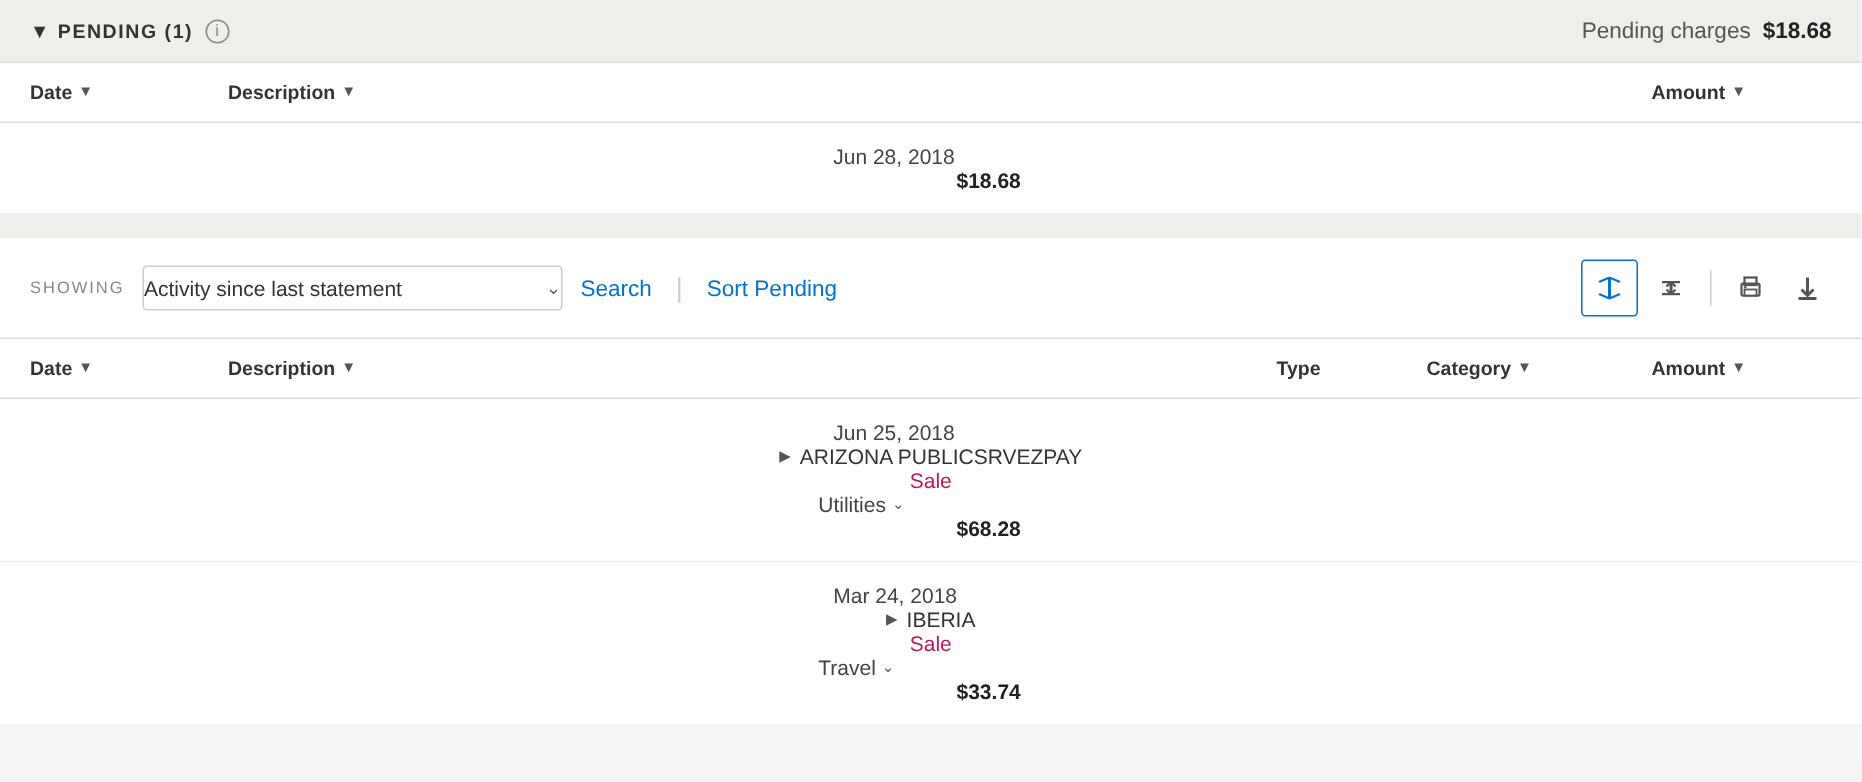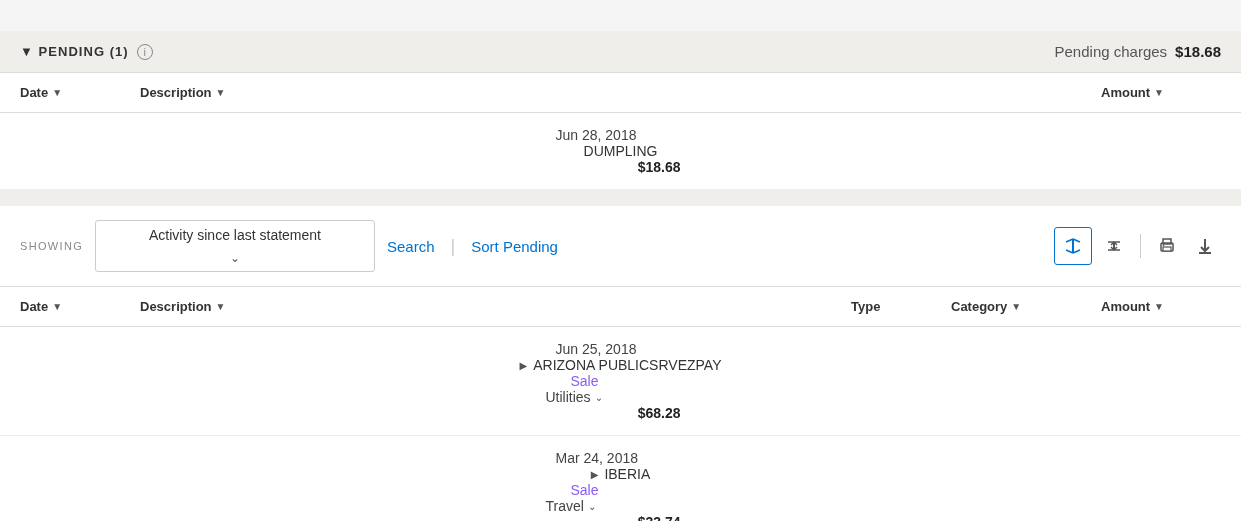--- a/index.html
+++ b/index.html
@@ -16,21 +16,20 @@
     }
 
     
     .pending-header {
       background: #f0eeeb;
       padding: 12px 20px;
       display: flex;
       align-items: center;
       justify-content: space-between;
       border-bottom: 1px solid #ddd;
-      margin-top: 31px;
     }
     .pending-left {
       display: flex;
       align-items: center;
       gap: 8px;
     }
     .pending-title {
       font-size: 13px;
       font-weight: bold;
       letter-spacing: 0.08em;
@@ -71,20 +70,21 @@
       padding: 12px 20px;
       border-bottom: 1px solid #ddd;
       background: #fff;
     }
     .col-date {
       width: 120px;
       flex-shrink: 0;
     }
     .col-description {
       flex: 1;
+      margin-left: 12px;
     }
     .col-type {
       width: 100px;
       flex-shrink: 0;
     }
     .col-category {
       width: 150px;
       flex-shrink: 0;
     }
     .col-amount {
@@ -124,22 +124,23 @@
       flex: 1;
       color: #333;
       font-size: 14px;
       display: flex;
       align-items: center;
       gap: 6px;
     }
     .row-type {
       width: 100px;
       flex-shrink: 0;
-      color: #8b5cf6;
-      font-size: 14px;
+      color: #be185d;
+      font-size: 14px;
+      text-align: center;
     }
     .row-category {
       width: 150px;
       flex-shrink: 0;
       color: #444;
       font-size: 14px;
       display: flex;
       align-items: center;
       gap: 4px;
     }
@@ -182,26 +183,25 @@
       text-transform: uppercase;
       color: #888;
       font-weight: normal;
       flex-shrink: 0;
     }
     .filter-select {
       display: flex;
       align-items: center;
       border: 1px solid #ccc;
       border-radius: 3px;
-      padding: 6px 28px;
+      padding: 6px 0;
       background: #fff;
       cursor: pointer;
       gap: 8px;
       min-width: 280px;
-      flex-direction: column;
     }
     .filter-select-text {
       font-size: 14px;
       color: #333;
       flex: 1;
     }
     .filter-select-arrow {
       font-size: 12px;
       color: #555;
     }
@@ -287,21 +287,20 @@
       <span class="sort-arrow">▼</span>
     </div>
     <div class="col-amount header-cell" style="margin-left:auto;">
       <span>Amount</span>
       <span class="sort-arrow">▼</span>
     </div>
   </div>
 
   <div class="data-row">
     <div class="row-date">Jun 28, 2018</div>
-    <div class="row-description">DUMPLING</div>
     <div class="row-amount">$18.68</div>
   </div>
 
   <div class="separator"></div>
 
   <div class="filter-bar">
     <span class="showing-label">SHOWING</span>
     <div class="filter-select">
       <span class="filter-select-text">Activity since last statement</span>
       <span class="filter-select-arrow">⌄</span>

